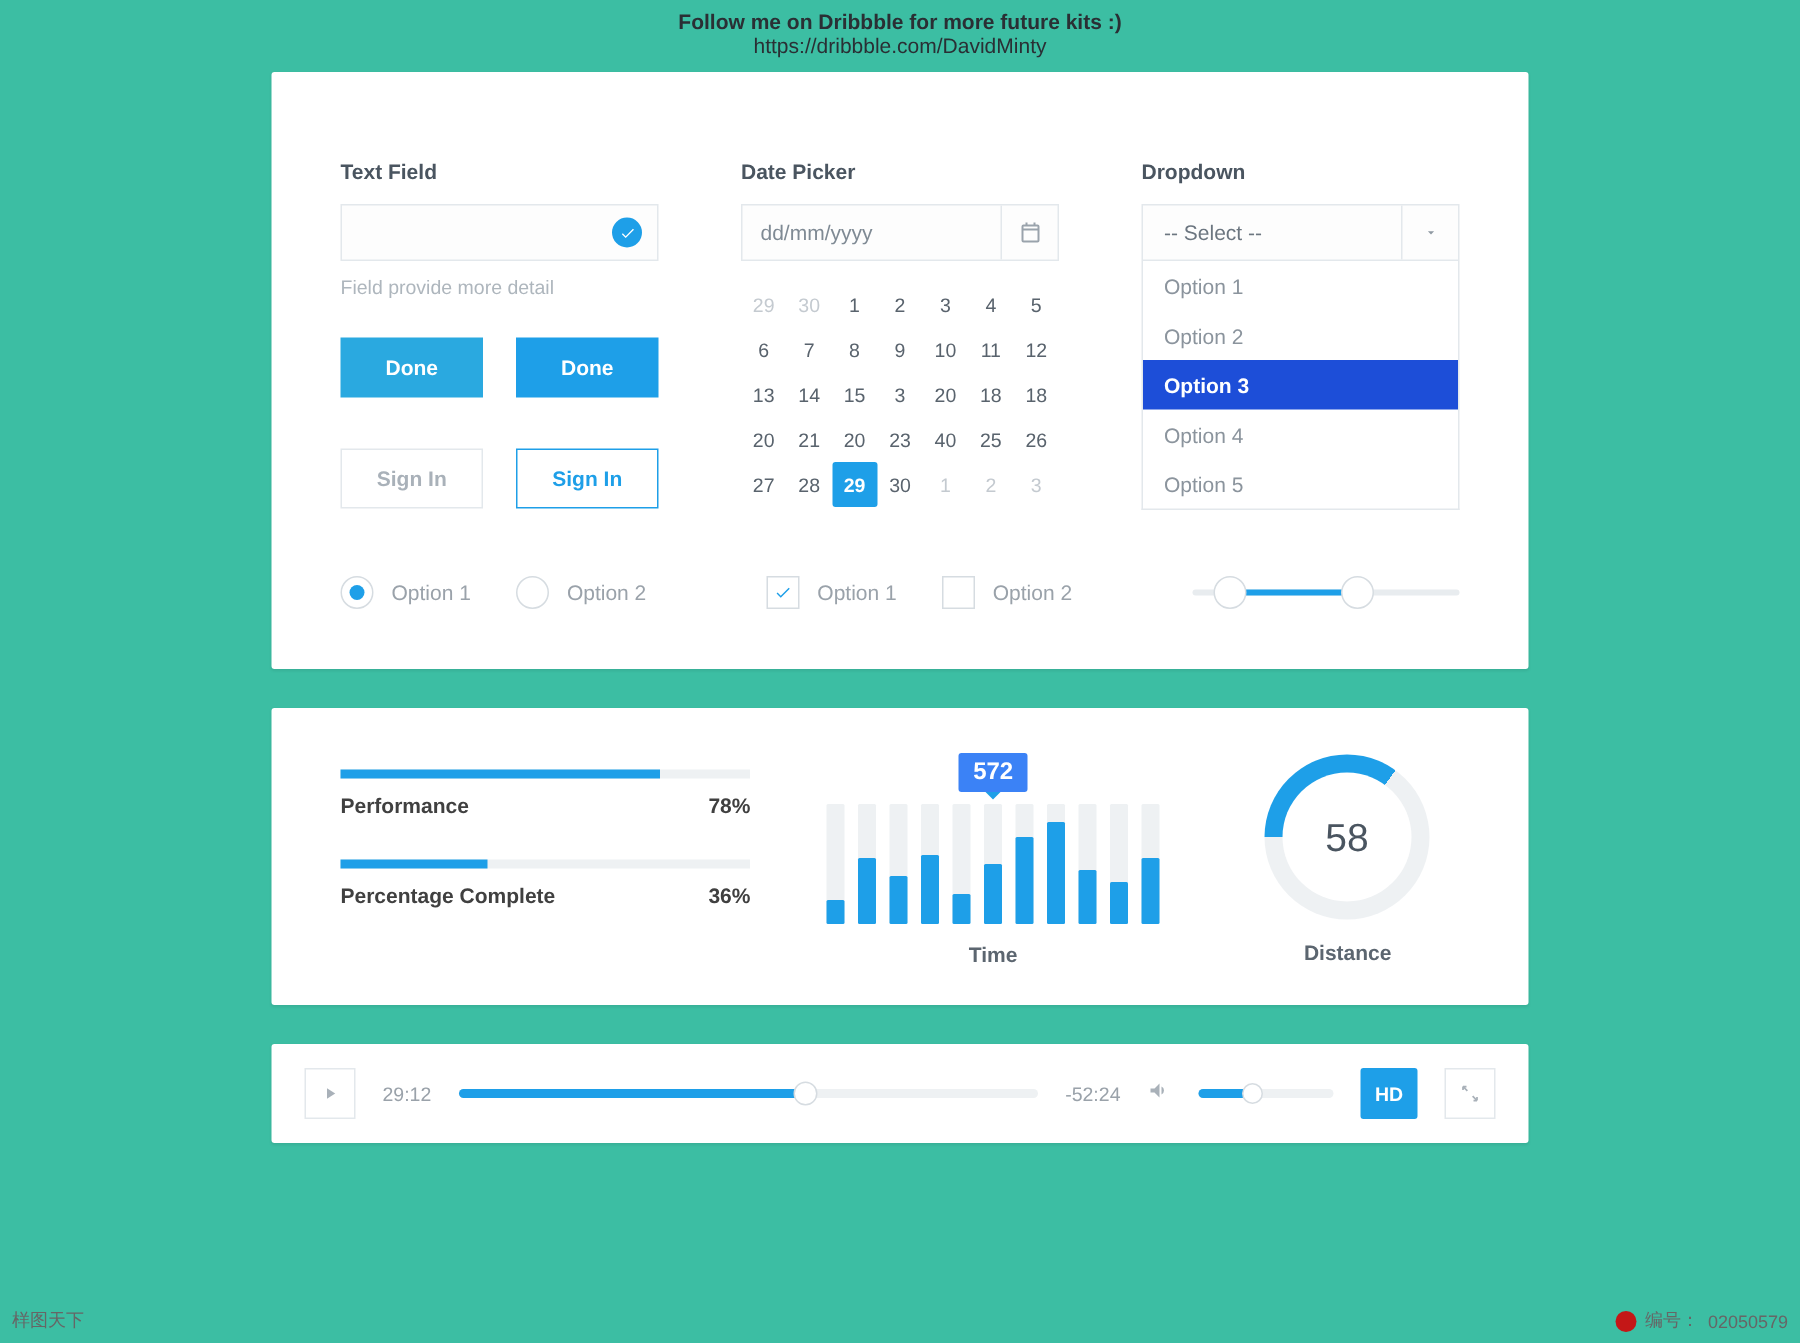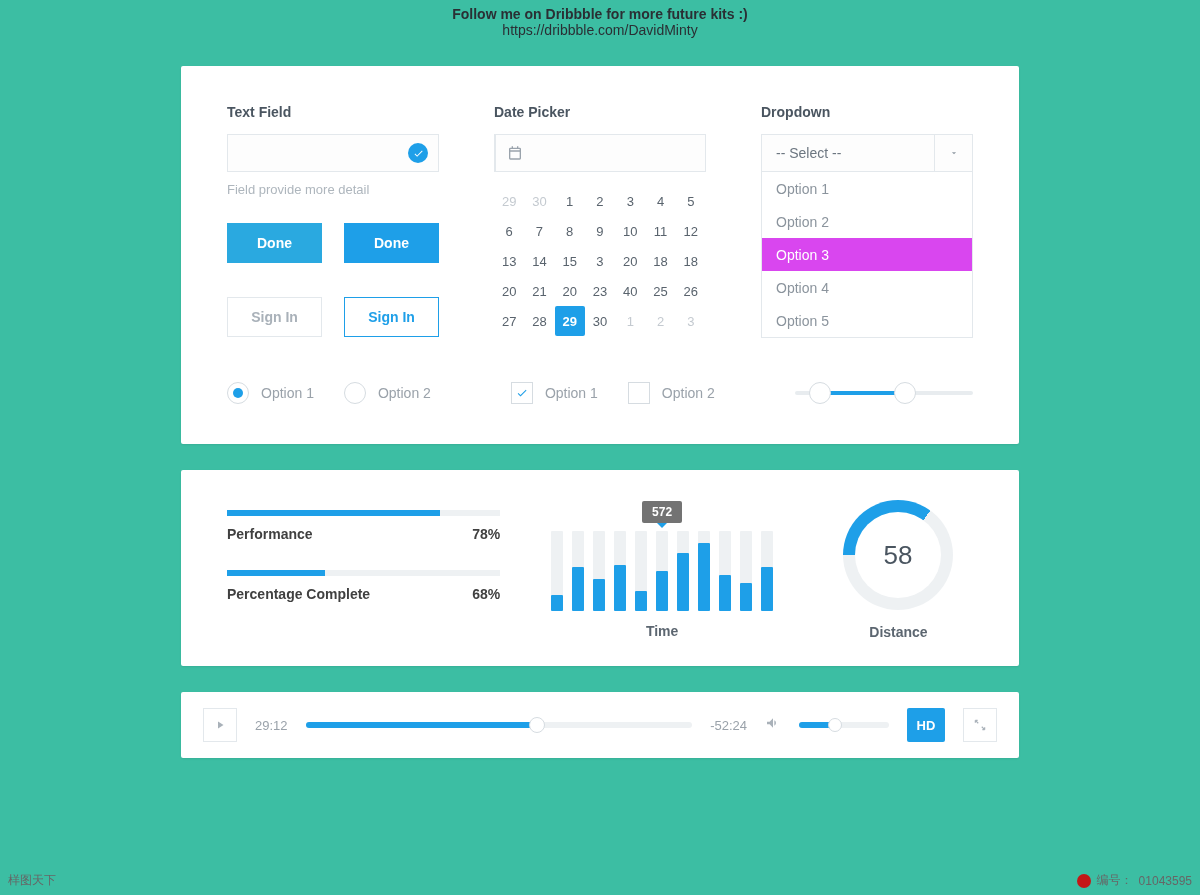--- a/index.html
+++ b/index.html
@@ -8,33 +8,33 @@
     font-family: "Helvetica Neue", Arial, sans-serif;
     color: #4a5560;
     width: 1200px;
     height: 895px;
     overflow: hidden;
     position: relative;
   }
   .header {
     text-align: center;
     color: #2a2f34;
-    padding: 6px 0 28px;
+    padding: 6px 0 10px;
     font-size: 14px;
   }
   .header .subtitle { font-weight: 400; color: #2a2f34; }
   .panel {
     background: #fff;
     margin: 0 auto 26px;
     width: 838px;
     border-radius: 2px;
     box-shadow: 0 1px 2px rgba(0,0,0,0.08);
   }
   .panel1 { padding: 38px 46px 40px; }
-  .row1 { display: flex; gap: 55px; }
+  .row1 { display: flex; gap: 55px; margin-top: 20px; }
   .col { flex: 1; min-width: 0; }
   .label {
     font-weight: 600;
     font-size: 14px;
     color: #4a5560;
     margin-bottom: 14px;
   }
 
   
   .text-field {
@@ -109,21 +109,21 @@
   .dd-head .caret {
     width: 38px; border-left: 1px solid #e3e8ec;
     display: flex; align-items: center; justify-content: center;
   }
   .dd-head .caret svg { width: 10px; height: 10px; fill: #8f99a2; }
   .dd-list { border: 1px solid #e3e8ec; border-top: none; }
   .dd-item {
     height: 33px; display: flex; align-items: center; padding: 0 14px;
     font-size: 14px; color: #8b949d;
   }
-  .dd-item.active { background: #d946ef; color: #fff; font-weight: 400; }
+  .dd-item.active { background: #1d4ed8; color: #fff; font-weight: 700; }
 
   
   .opts-row {
     display: flex; align-items: center; margin-top: 44px; gap: 30px;
   }
   .opt { display: flex; align-items: center; gap: 12px; }
   .opt .lbl { color: #9aa2aa; font-size: 14px; }
   .radio {
     width: 22px; height: 22px; border-radius: 50%;
     border: 1px solid #d6dce1; display: flex; align-items: center; justify-content: center;
@@ -151,22 +151,22 @@
 
   
   .panel2 { padding: 30px 46px 26px; display: flex; gap: 50px; align-items: center; }
   .prog-col { flex: 1.1; }
   .prog-item { margin-bottom: 28px; }
   .prog-bar { height: 6px; background: #eef1f3; width: 100%; border-radius: 0; position: relative; }
   .prog-bar .fill { position: absolute; left: 0; top: 0; height: 100%; background: #1e9fe8; }
   .prog-meta { display: flex; justify-content: space-between; margin-top: 10px; font-size: 14px; color: #404040; font-weight: 600; }
   .chart-col { flex: 0.9; text-align: center; }
   .badge {
-    display: inline-block; background: #737373; color: #fff;
-    font-weight: 700; font-size: 12px; padding: 4px 10px;
+    display: inline-block; background: #3b82f6; color: #fff;
+    font-weight: 700; font-size: 16px; padding: 4px 10px;
     border-radius: 2px; position: relative; margin-bottom: 8px;
   }
   .badge::after {
     content: ""; position: absolute; left: 50%; transform: translateX(-50%);
     top: 100%; border: 5px solid transparent; border-top-color: #1e9fe8;
   }
   .bars { display: flex; align-items: flex-end; gap: 9px; height: 80px; justify-content: center; }
   .bar-wrap { width: 12px; height: 80px; background: #eef1f3; position: relative; border-radius: 1px; }
   .bar-wrap .bf { position: absolute; bottom: 0; left: 0; width: 100%; background: #1e9fe8; border-radius: 1px; }
   .axis-lbl { margin-top: 12px; color: #5c6670; font-weight: 600; font-size: 14px; }
@@ -249,20 +249,21 @@
       </div>
       <div class="btn-row" style="margin-top:34px">
         <div class="btn btn-outline-grey">Sign In</div>
         <div class="btn btn-outline-accent">Sign In</div>
       </div>
     </div>
 
     <div class="col">
       <div class="label">Date Picker</div>
       <div class="dp-input">
+        <div class="ph">dd/mm/yyyy</div>
         <div class="cal-btn">
           <svg viewBox="0 0 24 24">
               <path d="M19 4h-2V2h-2v2H9V2H7v2H5a2 2 0 0 0-2 2v14a2 2 0 0 0 2 2h14a2 2 0 0 0 2-2V6a2 2 0 0 0-2-2zm0 16H5V10h14v10zM5 8V6h14v2H5z"></path>
             </svg>
         </div>
       </div>
       <div class="cal" id="calendar">
           <div class="cal-row">
             <div class="cal-cell dim">29</div>
             <div class="cal-cell dim">30</div>
@@ -376,21 +377,21 @@
           <span>Performance</span>
           <span>78%</span>
         </div>
       </div>
       <div class="prog-item">
         <div class="prog-bar">
           <div class="fill" style="width:36%"></div>
         </div>
         <div class="prog-meta">
           <span>Percentage Complete</span>
-          <span>68%</span>
+          <span>36%</span>
         </div>
       </div>
     </div>
   <div class="chart-col">
     <div class="badge">572</div>
     <div class="bars" id="bars">
         <div class="bar-wrap">
           <div class="bf" style="height:20%"></div>
         </div>
         <div class="bar-wrap">
@@ -460,14 +461,14 @@
     <svg viewBox="0 0 24 24">
         <path d="M4 4l5 5M4 4h4M4 4v4M20 20l-5-5M20 20h-4M20 20v-4"></path>
       </svg>
   </div>
 </div>
 
 <div class="footer-text">样图天下</div>
 <div class="footer-right">
   <span class="dot"></span>
   <span>编号：</span>
-    <span>01043595</span>
+    <span>02050579</span>
 </div>
 
 </body></html>

